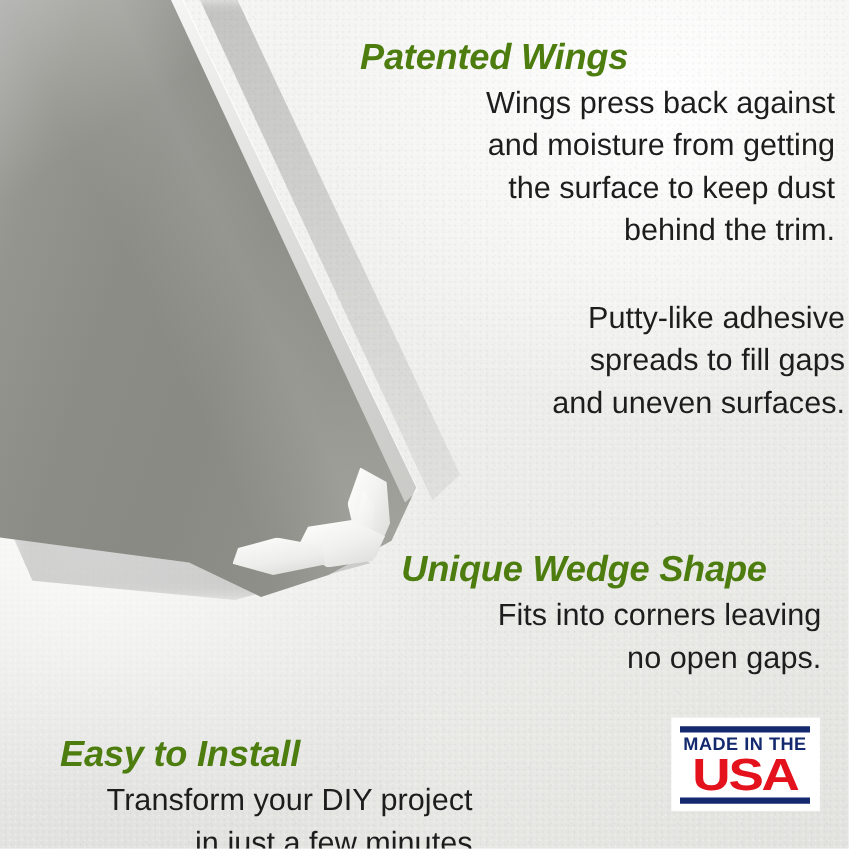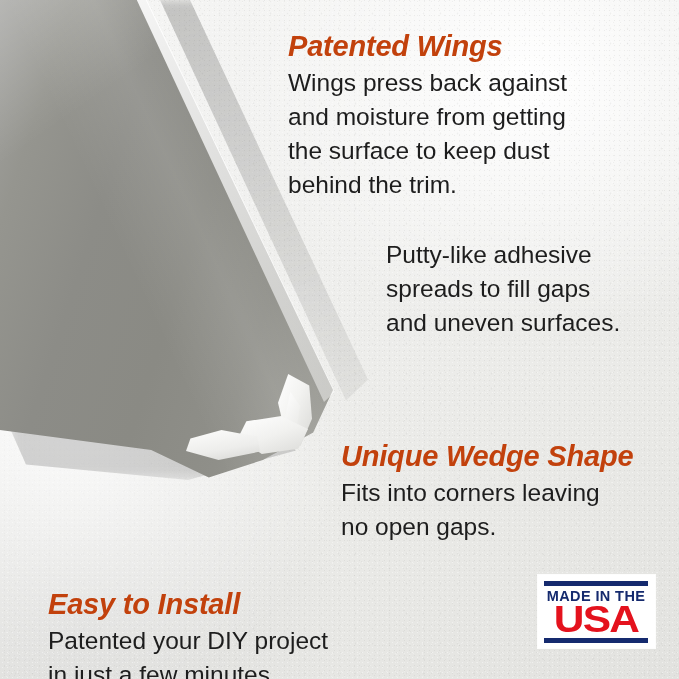--- a/index.html
+++ b/index.html
@@ -160,37 +160,38 @@
   }
 
   
   .feature { position: absolute; }
   .feature h2 {
     margin: 0 0 2px 0;
     font-weight: bold;
     font-style: italic;
     font-size: 29px;
     line-height: 36px;
-    color: #c2410c;
+    color: #4d7c0f;
     letter-spacing: -0.2px;
     white-space: nowrap;
   }
   .feature p {
     margin: 0;
     font-weight: normal;
     font-style: normal;
     font-size: 24.5px;
     line-height: 34px;
     color: #1d1d1d;
+    text-align: right;
   }
   .feature p .ln { display: block; white-space: nowrap; }
 
   #feature-wings      { left: 288px; top: 28px;  width: 380px; }
   #feature-adhesive   { left: 386px; top: 238px; width: 290px; }
-  #feature-wedge      { left: 341px; top: 438px; width: 336px; }
+  #feature-wedge      { left: 321px; top: 438px; width: 336px; }
   #feature-install    { left: 48px;  top: 538px; width: 330px; margin-top: 48px; }
 
   
   #usa-badge {
     position: absolute;
     left: 538px;
     top: 575px;
     width: 117px;
     height: 73px;
     background: #ffffff;
@@ -273,21 +274,21 @@
     <h2>Unique Wedge Shape</h2>
     <p>
       <span class="ln">Fits into corners leaving</span>
       <span class="ln">no open gaps.</span>
     </p>
   </div>
 
   <div class="feature" id="feature-install">
     <h2>Easy to Install</h2>
     <p>
-      <span class="ln">Patented your DIY project</span>
+      <span class="ln">Transform your DIY project</span>
       <span class="ln">in just a few minutes</span>
     </p>
   </div>
 
   <div id="usa-badge">
     <div class="usa-bar"></div>
     <div class="usa-made">MADE IN THE</div>
     <div class="usa-big">USA</div>
     <div class="usa-bar"></div>
   </div>

